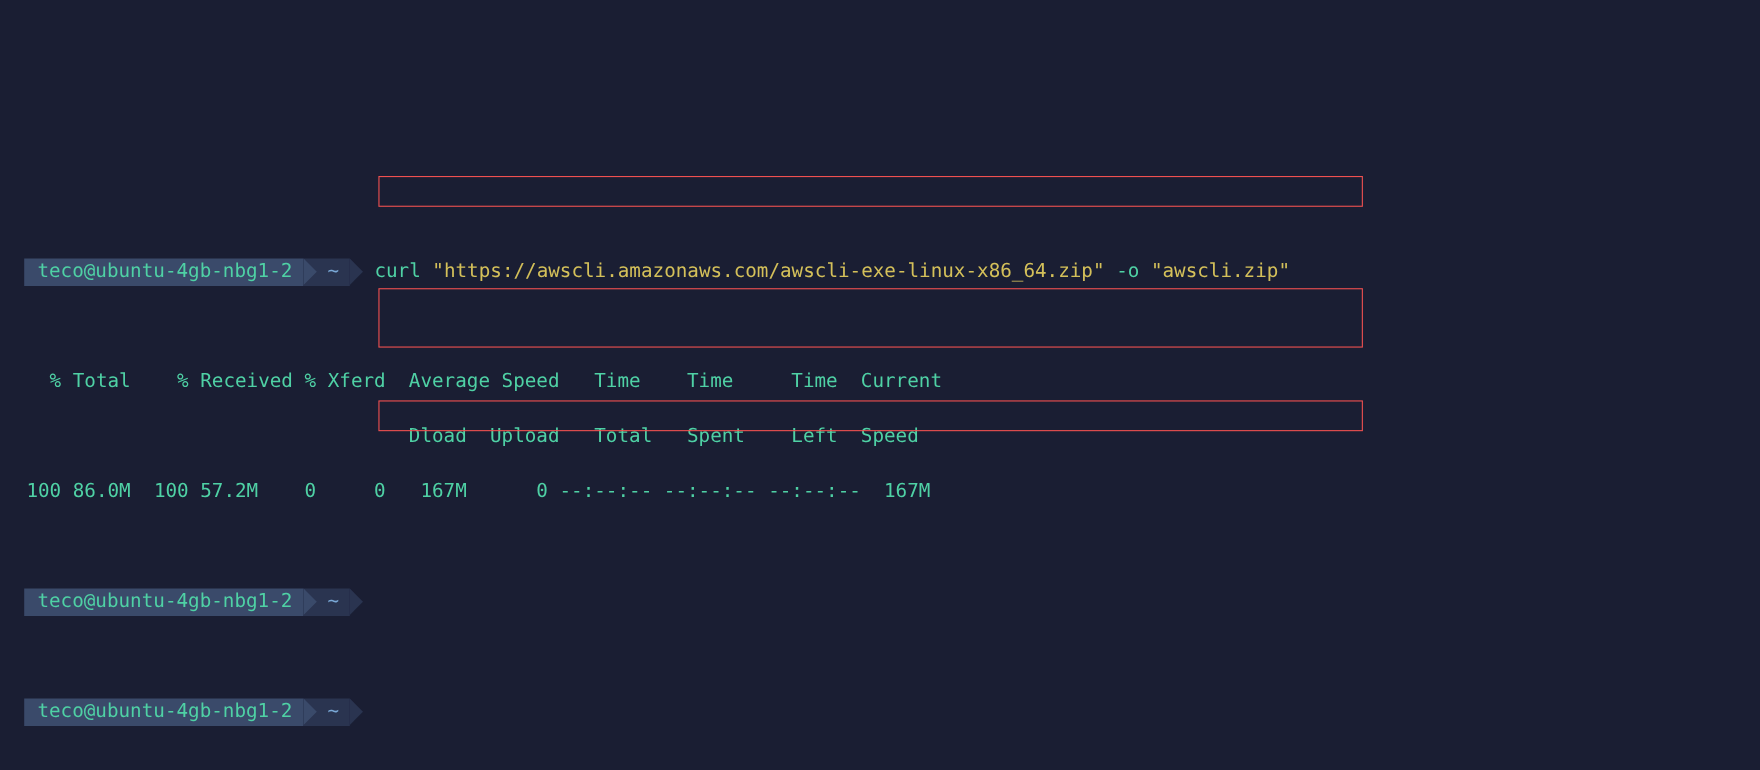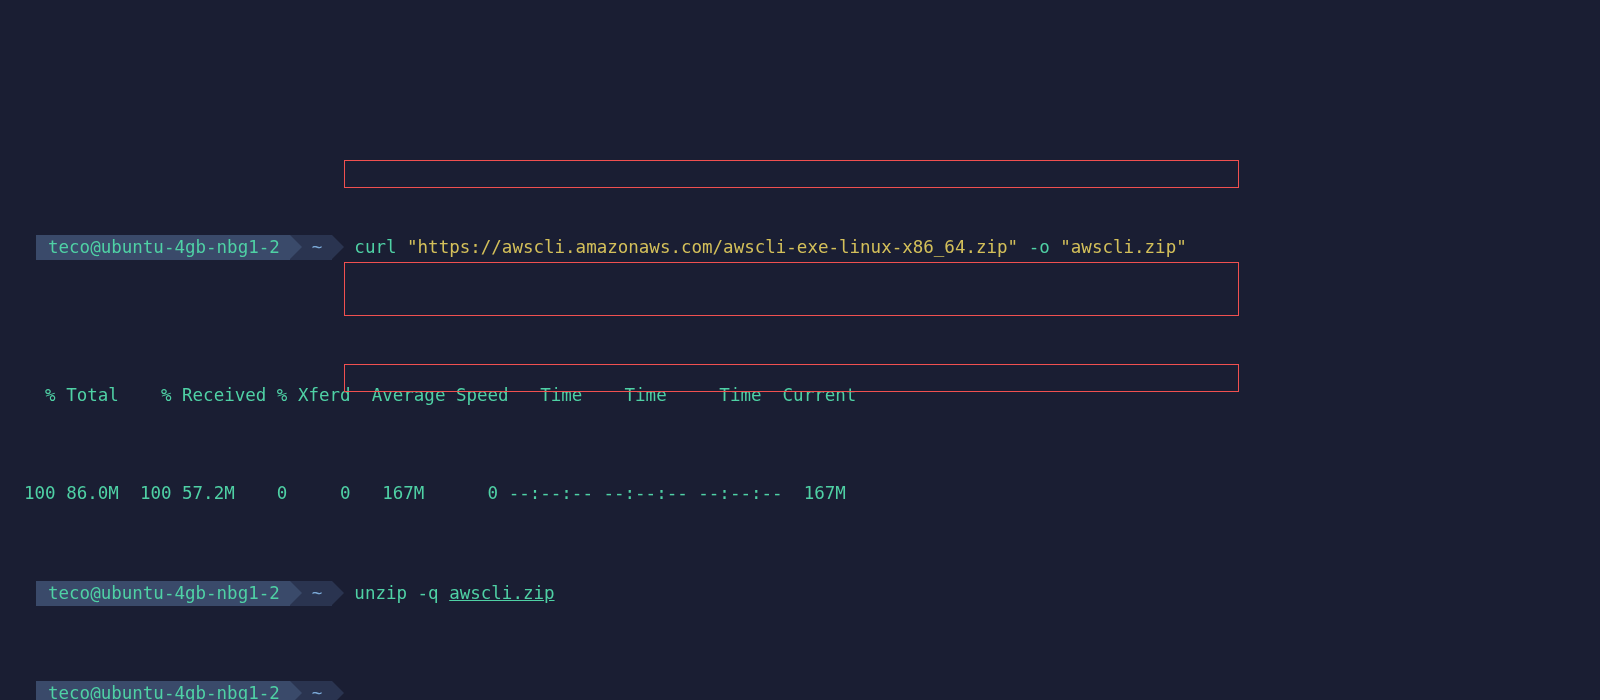--- a/index.html
+++ b/index.html
@@ -16,21 +16,21 @@
     white-space: pre;
   }
   .line { display: flex; align-items: stretch; height: 25px; }
   .prompt-seg1 {
     background: #3a4a6a;
     color: #4fd1a5;
     padding: 0 10px 0 12px;
     position: relative;
     display: inline-flex;
     align-items: center;
-    margin-left: 16px;
+    margin-left: 2px;
   }
   .prompt-seg1::after {
     content: '';
     position: absolute;
     right: -12px;
     top: 0;
     border-left: 12px solid #3a4a6a;
     border-top: 12.5px solid transparent;
     border-bottom: 12.5px solid transparent;
     z-index: 2;
@@ -58,44 +58,45 @@
     display: inline-flex;
     align-items: center;
     flex: 0 0 auto;
     justify-content: space-between;
   }
   .red-box {
     border: 1.5px solid #f05050;
     position: absolute;
     pointer-events: none;
   }
-  .output { color: #4fd1a5; padding-left: 4px; margin-top: 48px; }
+  .output { color: #4fd1a5; padding-left: 4px; }
   .yellow { color: #d4c05a; }
   .underline { text-decoration: underline; }
   .container { position: relative; }
 </style>
 </head>
 <body>
 
 
 
 <div class="container">
 
 
 <div class="line">
 <span class="prompt-seg1"><span>teco@ubuntu-4gb-nbg1-2</span></span><span class="prompt-seg2"><span>~</span></span><span class="cmd-area"><span>curl</span><span class="yellow"> "https://awscli.amazonaws.com/awscli-exe-linux-x86_64.zip"</span><span> -o</span><span class="yellow"> "awscli.zip"</span></span>
 </div>
 
 
 <div class="output">  % Total    % Received % Xferd  Average Speed   Time    Time     Time  Current</div>
+<div class="output">                                 Dload  Upload   Total   Spent    Left  Speed</div>
 <div class="output">100 86.0M  100 57.2M    0     0   167M      0 --:--:-- --:--:-- --:--:--  167M</div>
 
 
 <div class="line">
-<span class="prompt-seg1"><span>teco@ubuntu-4gb-nbg1-2</span></span><span class="prompt-seg2"><span>~</span></span><span class="cmd-area"><span>unzip -q </span><span class="underline">awscli.zip</span></span>
+<span class="prompt-seg1"><span>teco@ubuntu-4gb-nbg1-2</span></span><span class="prompt-seg2"><span>~</span></span>
 </div>
 
 
 <div class="line">
 <span class="prompt-seg1"><span>teco@ubuntu-4gb-nbg1-2</span></span><span class="prompt-seg2"><span>~</span></span>
 </div>
 
 
 
 

